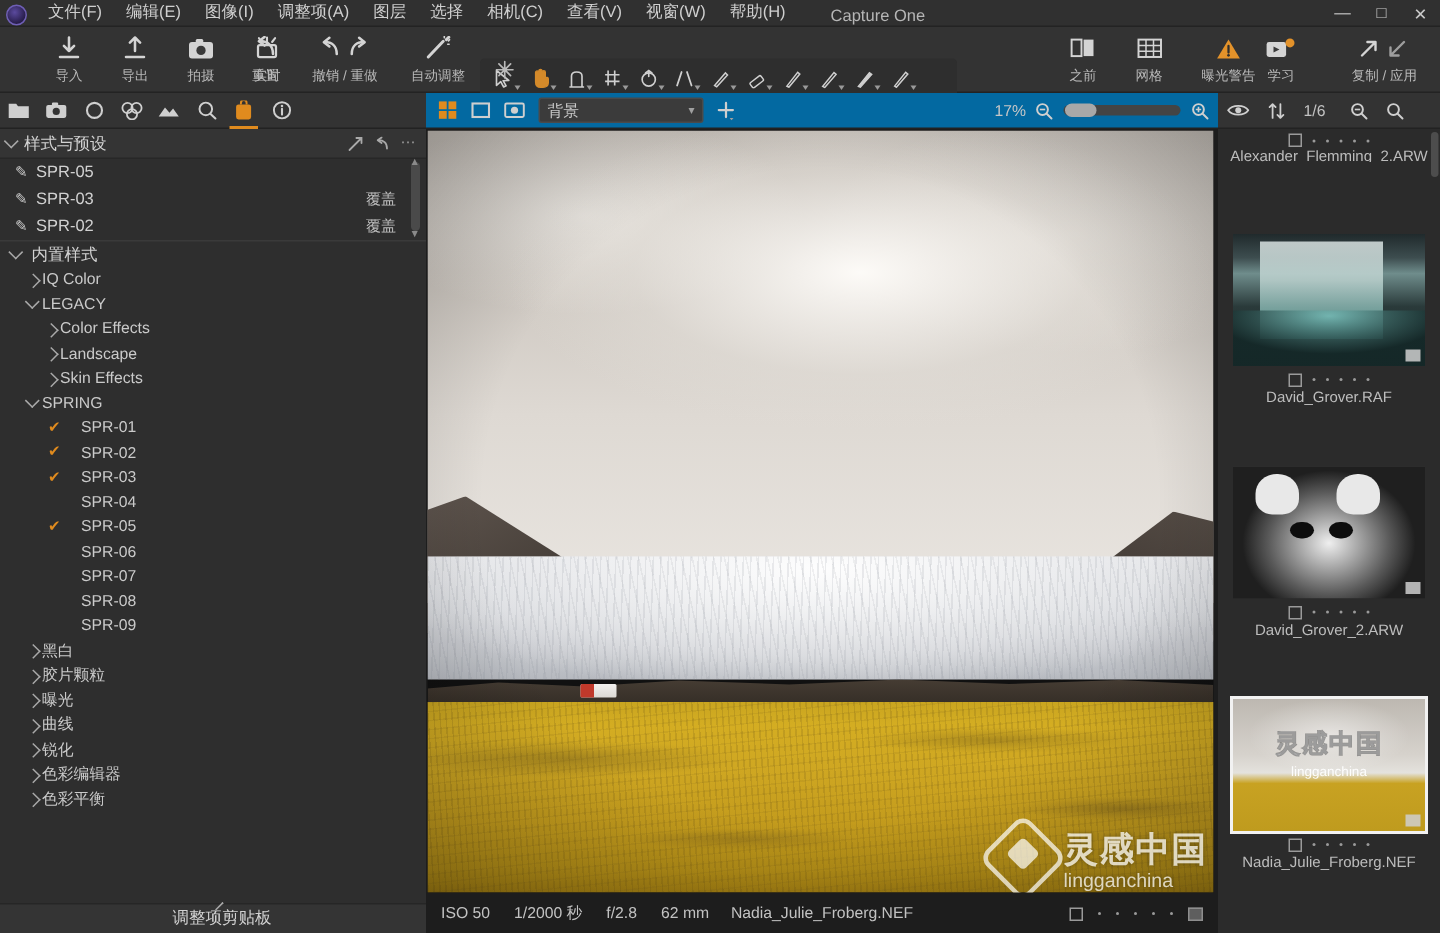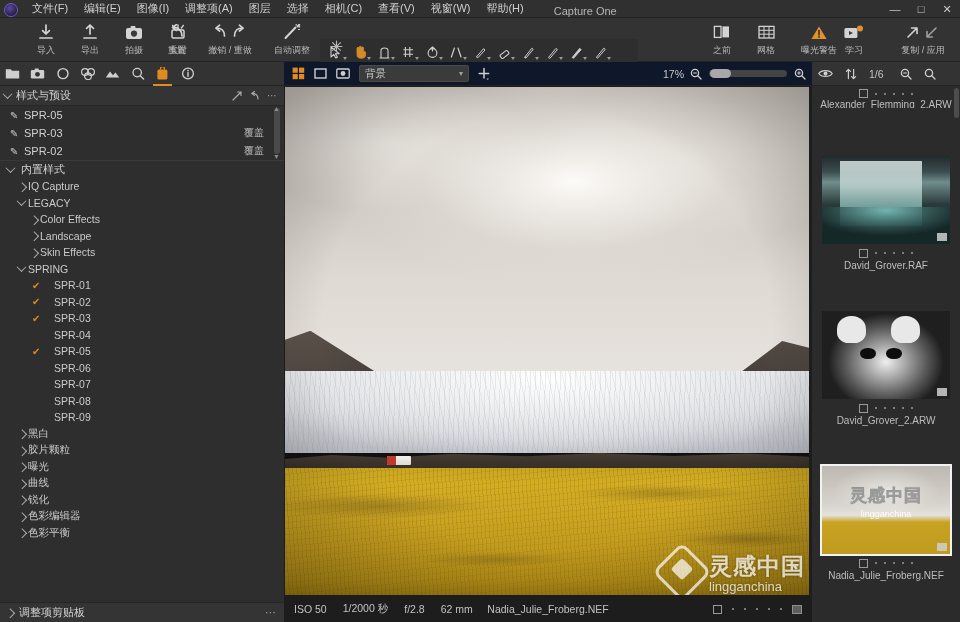--- a/index.html
+++ b/index.html
@@ -142,29 +142,29 @@
   }
   .tree-row .tw { width: 14px; display: flex; align-items: center; justify-content: center; }
   .check { color: #e08b1e; font-size: 10px; }
   .ind1 { padding-left: 14px; }
   .ind2 { padding-left: 26px; }
   .ind3-lbl { padding-left: 54px; }
 
   .panel-foot {
     position: absolute; left: 0; bottom: 0; width: 284px; height: 20px;
     background: #343434; display: flex; align-items: center;
-    padding-left: 6px; border-top: 1px solid #262626;
+    padding-left: 6px; border-top: 1px solid #262626; flex-direction: column;
   }
   .panel-foot .title { font-size: 11px; color: #d2d2d2; margin-left: 6px; }
   .panel-foot .dots { margin-left: auto; padding-right: 8px; color: #9d9d9d; font-size: 11px; }
 
   
   .viewbar {
     position: absolute; left: 284px; top: 62px; width: 528px; height: 24px;
-    background: #0f172a; display: flex; align-items: center;
+    background: #0369a1; display: flex; align-items: center;
     border-bottom: 1px solid #222; padding-left: 5px;
   }
   .vb-btn {
     width: 19px; height: 18px; display: flex; align-items: center;
     justify-content: center; margin-right: 3px;
   }
   .layer-select {
     width: 110px; height: 17px; background: #3b3b3b; border: 1px solid #4a4a4a;
     border-radius: 2px; display: flex; align-items: center; padding: 0 5px;
     font-size: 10.5px; color: #c9c9c9; margin-left: 4px;
@@ -708,21 +708,21 @@
 
     <div class="section-hdr">
       <span class="chev down" style="margin-right:7px"></span>
       <span>内置样式</span>
     </div>
 
     <div class="tree-row ind1">
       <span class="tw">
           <span class="chev right"></span>
         </span>
-      <span>IQ Capture</span>
+      <span>IQ Color</span>
     </div>
 
     <div class="tree-row ind1">
       <span class="tw">
           <span class="chev down"></span>
         </span>
       <span>LEGACY</span>
     </div>
     <div class="tree-row ind2">
       <span class="tw">

